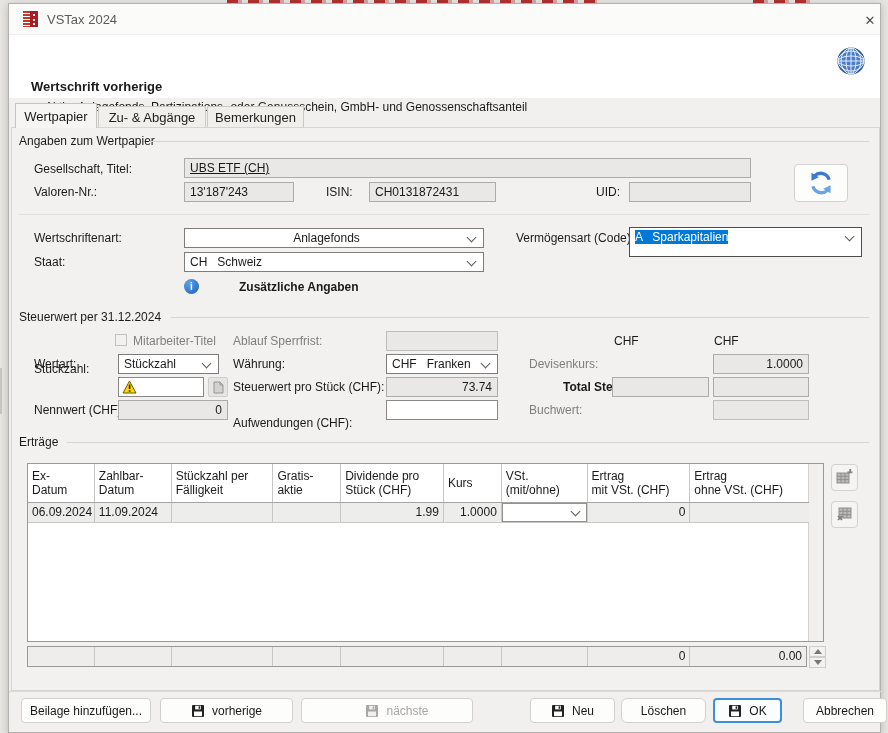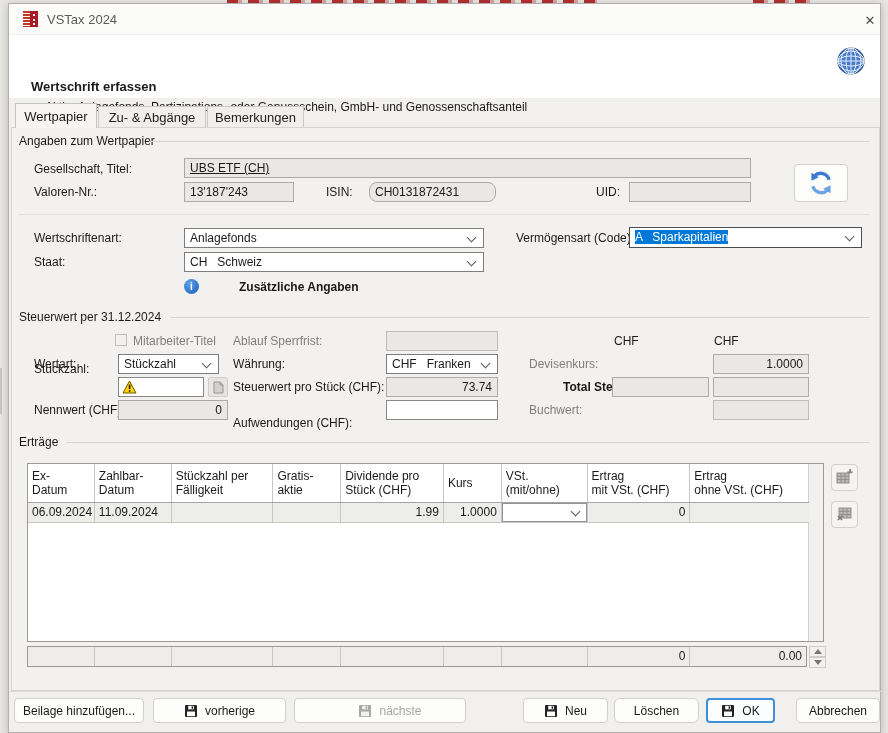--- a/index.html
+++ b/index.html
@@ -61,21 +61,21 @@
   .tsum{position:absolute;left:18px;top:642px;width:780px;height:21px;background:#eeedeb;border:1px solid #9b9997;box-sizing:border-box;display:flex;z-index:3;}
   .tsum .td{line-height:19px;}
   .cell-combo{position:absolute;left:0;top:0;right:0;bottom:0;background:#fff;border:1px solid #949290;box-sizing:border-box;}
   .cell-combo .chev{position:absolute;right:7px;top:4px;width:6px;height:6px;border-right:1.4px solid #5a5a5a;border-bottom:1.4px solid #5a5a5a;transform:rotate(45deg);}
   .spinner{position:absolute;left:800px;top:642px;width:17px;height:22px;z-index:3;display:flex;flex-direction:column;}
   .spin-b{flex:1;background:#f2f1ef;border:1px solid #cfcdcb;box-sizing:border-box;display:flex;align-items:center;justify-content:center;}
   .tri-up{width:0;height:0;border-left:4px solid transparent;border-right:4px solid transparent;border-bottom:5px solid #7a7876;}
   .tri-down{width:0;height:0;border-left:4px solid transparent;border-right:4px solid transparent;border-top:5px solid #7a7876;}
   
   .btn{position:absolute;top:694px;height:25px;box-sizing:border-box;background:#fdfdfc;border:1px solid #d2d0cd;border-radius:4px;
-    font-size:12px;display:flex;align-items:center;justify-content:center;gap:7px;white-space:nowrap;z-index:3;}
+    font-size:12px;display:flex;align-items:center;justify-content:center;gap:7px;white-space:nowrap;z-index:3;margin-left:7px;}
   .btn.dis{color:#a7a5a3;}
   .btn.ok{border:2px solid #3c8fd9;background:#fbfcfe;}
   .footer-line{position:absolute;left:0;top:687px;width:873px;height:1px;background:#dbd9d6;z-index:3;}
 </style>
 </head>
 <body>
 
 <div class="page">
   <div class="bg-red-text" style="left:227px;width:370px;"></div>
   <div class="bg-red-text" style="left:753px;width:60px;"></div>
@@ -86,21 +86,21 @@
     <div class="titlebar">
       <div class="logo">
         <div class="stripes"></div>
         <div class="dots"></div>
       </div>
       <div class="win-title">VSTax 2024</div>
       <div class="close-btn">✕</div>
     </div>
 
     <div class="headerband">
-      <div class="h-title">Wertschrift erfassen</div>
+      <div class="h-title">Wertschrift vorherige</div>
       <div class="h-sub">Aktie, Anlagefonds, Partizipations- oder Genussschein, GmbH- und Genossenschaftsanteil</div>
       <svg class="abs" style="left:826px;top:10px;z-index:3;" width="32" height="32" viewBox="0 0 32 32">
         <circle cx="16" cy="16" r="13" fill="#4a7cc7" stroke="#29508f" stroke-width="1.2"></circle>
         <ellipse cx="16" cy="16" rx="5" ry="13" fill="none" stroke="#e3edfa" stroke-width="1"></ellipse>
         <ellipse cx="16" cy="16" rx="10" ry="13" fill="none" stroke="#e3edfa" stroke-width="1"></ellipse>
         <line x1="16" y1="3" x2="16" y2="29" stroke="#e3edfa" stroke-width="1"></line>
         <ellipse cx="16" cy="16" rx="13" ry="5" fill="none" stroke="#e3edfa" stroke-width="1"></ellipse>
         <ellipse cx="16" cy="16" rx="13" ry="10" fill="none" stroke="#e3edfa" stroke-width="1"></ellipse>
         <line x1="3" y1="16" x2="29" y2="16" stroke="#e3edfa" stroke-width="1"></line>
       </svg>
@@ -119,43 +119,43 @@
 
     <div class="lbl" style="left:10px;top:130px;">Angaben zum Wertpapier</div>
     <div class="grp-line" style="left:140px;top:137px;width:720px;"></div>
 
     <div class="lbl" style="left:25px;top:158px;">Gesellschaft, Titel:</div>
     <div class="field" style="left:175px;top:154px;width:567px;height:20px;text-decoration:underline;">UBS ETF (CH)</div>
 
     <div class="lbl" style="left:25px;top:181px;">Valoren-Nr.:</div>
     <div class="field" style="left:175px;top:178px;width:110px;height:20px;">13'187'243</div>
     <div class="lbl" style="left:317px;top:181px;">ISIN:</div>
-    <div class="field" style="left:360px;top:178px;width:127px;height:20px;border-radius:8px;">CH0131872431</div>
+    <div class="field" style="left:360px;top:178px;width:127px;height:20px;">CH0131872431</div>
     <div class="lbl" style="left:587px;top:181px;">UID:</div>
     <div class="field" style="left:620px;top:178px;width:122px;height:20px;"></div>
 
     <div class="icon-btn" style="left:785px;top:160px;width:54px;height:38px;">
       <svg width="26" height="26" viewBox="0 0 24 24">
         <path d="M19.5 9 A8 8 0 0 0 6 5.5" fill="none" stroke="#3b7cd0" stroke-width="3"></path>
         <polygon points="3.2,2.5 3.2,10 10,6.8" fill="#3b7cd0"></polygon>
         <path d="M4.5 15 A8 8 0 0 0 18 18.5" fill="none" stroke="#6ba3e4" stroke-width="3"></path>
         <polygon points="20.8,21.5 20.8,14 14,17.2" fill="#6ba3e4"></polygon>
       </svg>
     </div>
 
     <div class="grp-line" style="left:10px;top:210px;width:850px;background:#e2e0dd;"></div>
 
     <div class="lbl" style="left:25px;top:227px;">Wertschriftenart:</div>
-    <div class="combo" style="left:175px;top:224px;width:300px;height:20px;">
+    <div class="combo" style="left:175px;top:224px;width:300px;height:20px;text-align:center;">
       <span class="ct">Anlagefonds</span>
       <span class="chev"></span>
     </div>
 
     <div class="lbl" style="left:507px;top:227px;">Vermögensart (Code):</div>
-    <div class="combo focus" style="left:620px;top:223px;width:233px;height:21px;">
+    <div class="combo focus" style="left:620px;top:223px;width:233px;height:30px;">
       <span class="ct"><span class="sel">A   Sparkapitalien</span></span>
       <span class="chev"></span>
     </div>
 
     <div class="lbl" style="left:25px;top:251px;">Staat:</div>
     <div class="combo" style="left:175px;top:248px;width:300px;height:20px;">
       <span class="ct">CH   Schweiz</span>
       <span class="chev"></span>
     </div>
 

